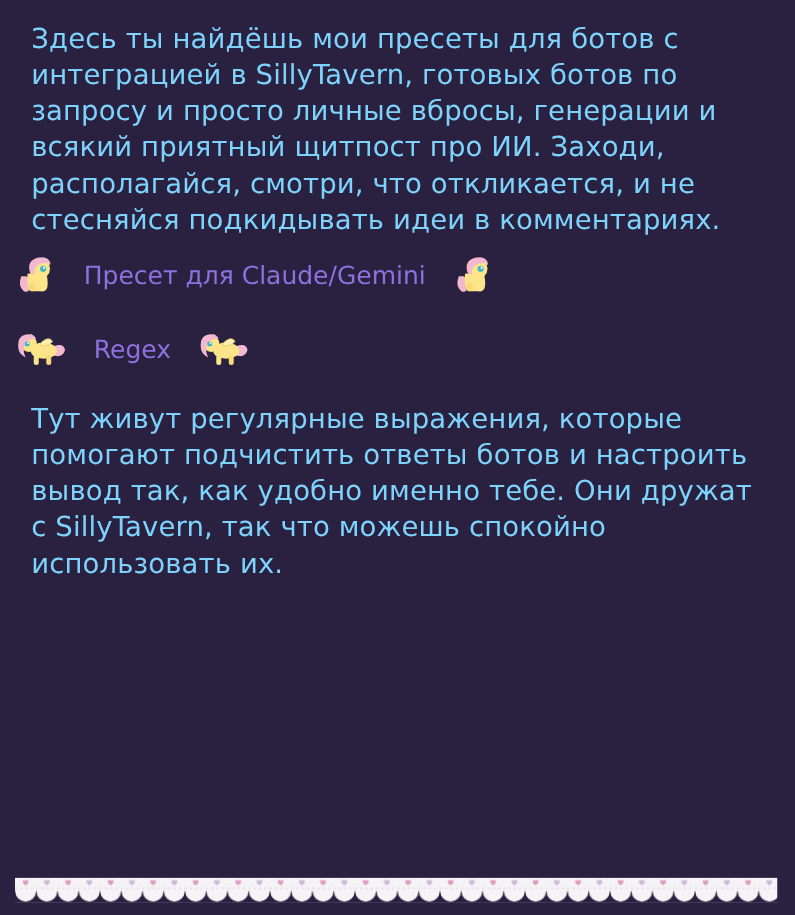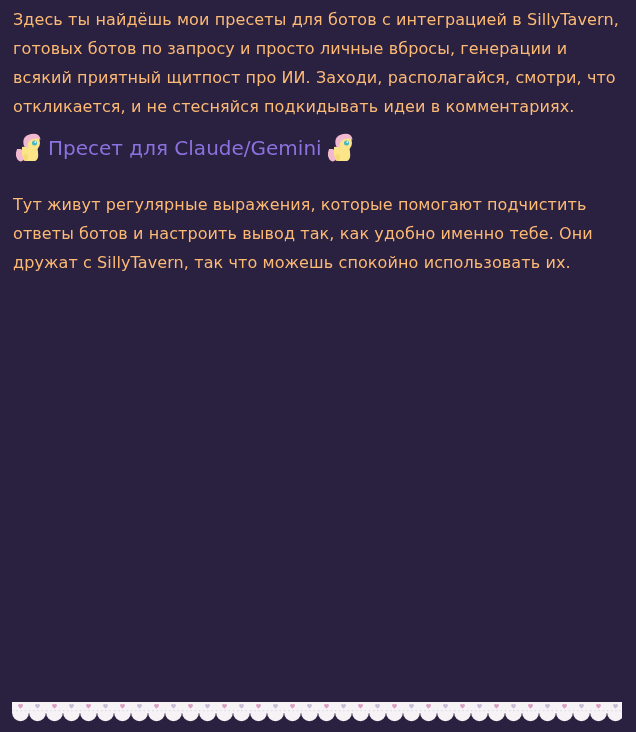--- a/index.html
+++ b/index.html
@@ -9,30 +9,30 @@
     background: #2a2040;
     overflow: hidden;
     position: relative;
     font-family: "DejaVu Sans", "Liberation Sans", sans-serif;
   }
   .post {
     padding: 5px 14px 0 13px;
     color: #e9e6f1;
   }
   .body-text {
-    margin: 0;
-    font-size: 16px;
+    margin: 12px;
+    font-size: 22px;
     line-height: 29px;
     letter-spacing: 0.1px;
-    color: #fdba74;
+    color: #7dd3fc;
   }
   .section-heading {
     display: flex;
     align-items: center;
-    gap: 3px;
+    gap: 22px;
     margin: 10px 0 25px 0;
     height: 34px;
   }
   .section-heading .title-link {
     color: #8b72de;
     font-size: 20px;
     line-height: 29px;
     cursor: pointer;
     text-decoration: none;
   }
@@ -126,20 +126,33 @@
     <span class="emoji">
         <svg width="32" height="32">
           <use href="#pony-sit"></use>
         </svg>
       </span>
   </div>
 
 
 
 
+  <div class="section-heading">
+    <span class="emoji">
+        <svg width="40" height="28">
+          <use href="#pony-fly"></use>
+        </svg>
+      </span>
+    <a class="title-link">Regex</a>
+    <span class="emoji">
+        <svg width="40" height="28">
+          <use href="#pony-fly"></use>
+        </svg>
+      </span>
+  </div>
 
   <p class="body-text">Тут живут регулярные выражения, которые помогают подчистить ответы ботов и настроить вывод так, как удобно именно тебе. Они дружат с SillyTavern, так что можешь спокойно использовать их.</p>
 
 </div>
 
 <div class="lace-border">
   <svg width="610" height="20">
       <use href="#lace"></use>
     </svg>
 </div>

